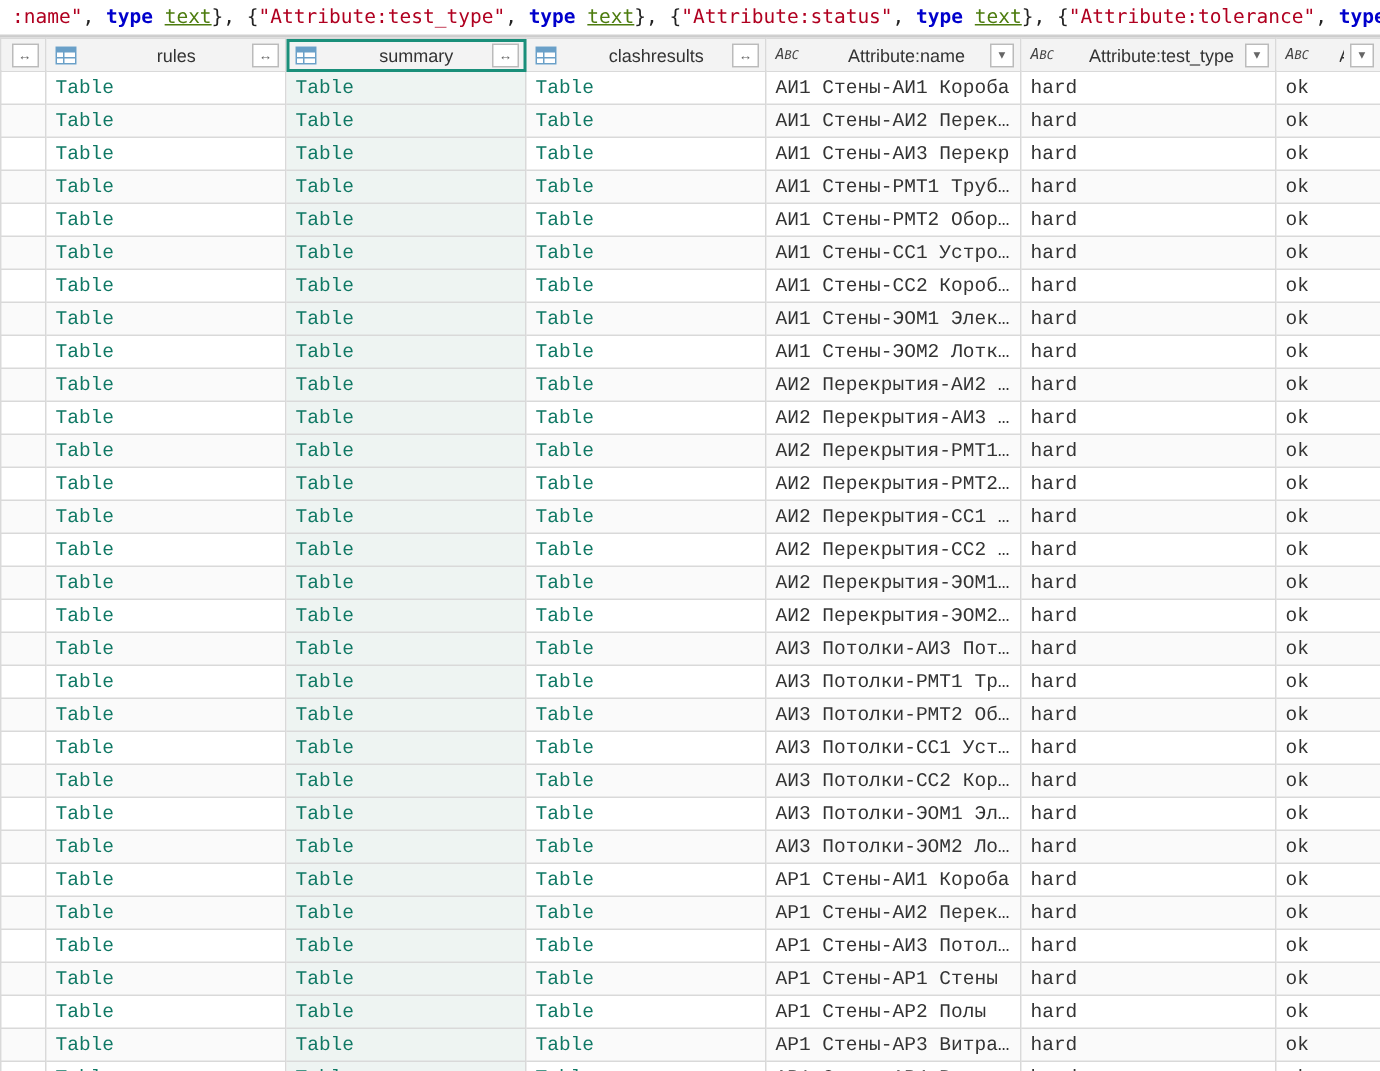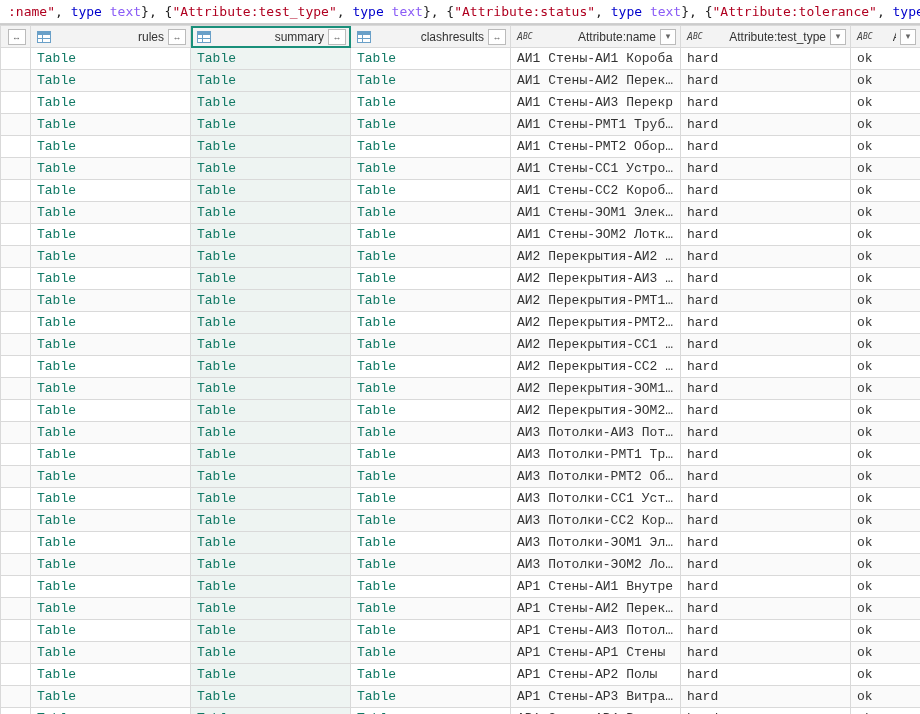--- a/index.html
+++ b/index.html
@@ -18,22 +18,22 @@
     line-height: 24px;
     padding: 0 8px;
     font-family: Consolas, monospace;
     font-size: 13px;
     white-space: nowrap;
     border-bottom: 1px solid #d0d0d0;
     background: #fff;
     overflow: hidden;
   }
   .f-attr { color: #b00020; }
-  .f-type { color: #0000cc; }
-  .f-text { color: #8b5cf6; }
+  .f-type { color: #0000cc; font-weight: bold; }
+  .f-text { color: #4d7c0f; text-decoration: underline; }
   .f-black { color: #222; }
 
   .grid-wrap {
     border-top: 1px solid #ccc;
   }
   table.grid {
     border-collapse: collapse;
     width: 100%;
     table-layout: fixed;
   }
@@ -57,21 +57,21 @@
     background: #d8e8e5;
     outline: 2px solid #1a8f7a;
     outline-offset: -2px;
   }
   .col-head-inner {
     display: flex;
     align-items: center;
     gap: 4px;
     height: 100%;
   }
-  .col-label { flex: 1; text-align: right; overflow: hidden; text-overflow: ellipsis; margin-left: 16px; }
+  .col-label { flex: 1; text-align: center; overflow: hidden; text-overflow: ellipsis; margin-left: 16px; }
   .expand-btn {
     width: 18px; height: 16px;
     display: inline-flex; align-items: center; justify-content: center;
     border: 1px solid #bbb;
     background: #fff;
     font-size: 9px;
     color: #666;
     cursor: pointer;
   }
   .filter-btn {
@@ -417,21 +417,21 @@
           <td class="link">Table</td>
           <td class="txt">АИ3 Потолки-ЭОМ2 Лот…</td>
           <td class="txt">hard</td>
           <td class="txt">ok</td>
         </tr>
         <tr class="odd">
           <td class="gutter"></td>
           <td class="link">Table</td>
           <td class="link sel-col">Table</td>
           <td class="link">Table</td>
-          <td class="txt">АР1 Стены-АИ1 Внутре</td>
+          <td class="txt">АР1 Стены-АИ1 Короба</td>
           <td class="txt">hard</td>
           <td class="txt">ok</td>
         </tr>
         <tr class="even">
           <td class="gutter"></td>
           <td class="link">Table</td>
           <td class="link sel-col">Table</td>
           <td class="link">Table</td>
           <td class="txt">АР1 Стены-АИ2 Перекр…</td>
           <td class="txt">hard</td>

